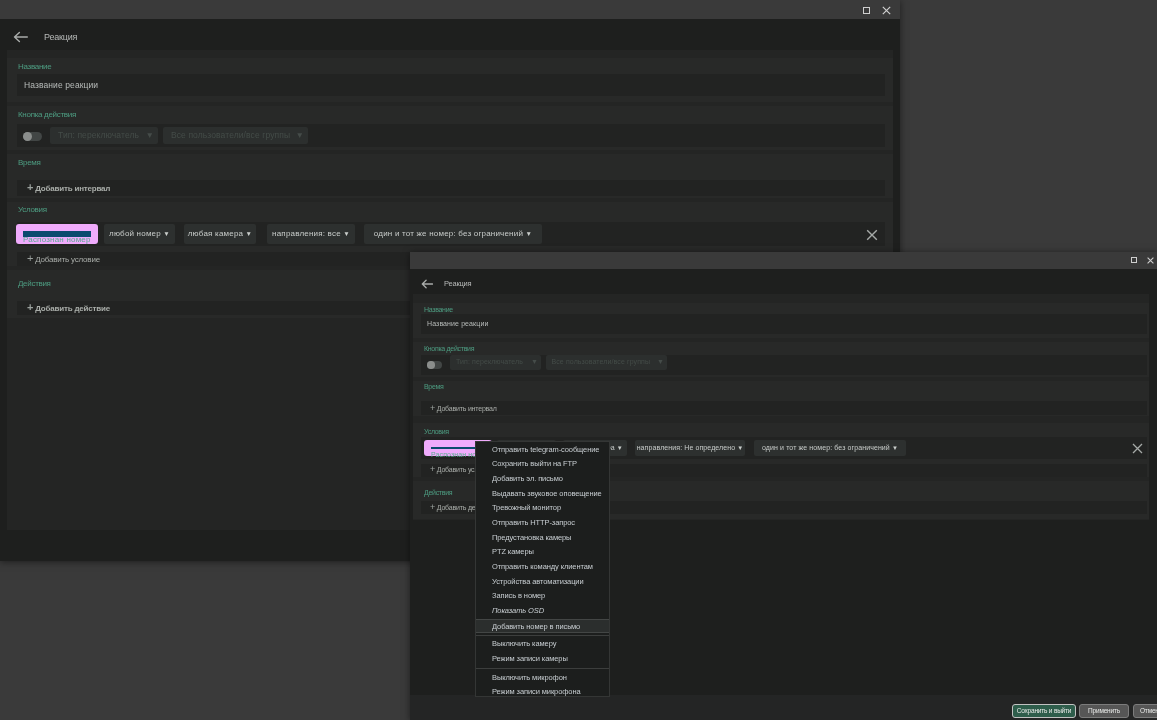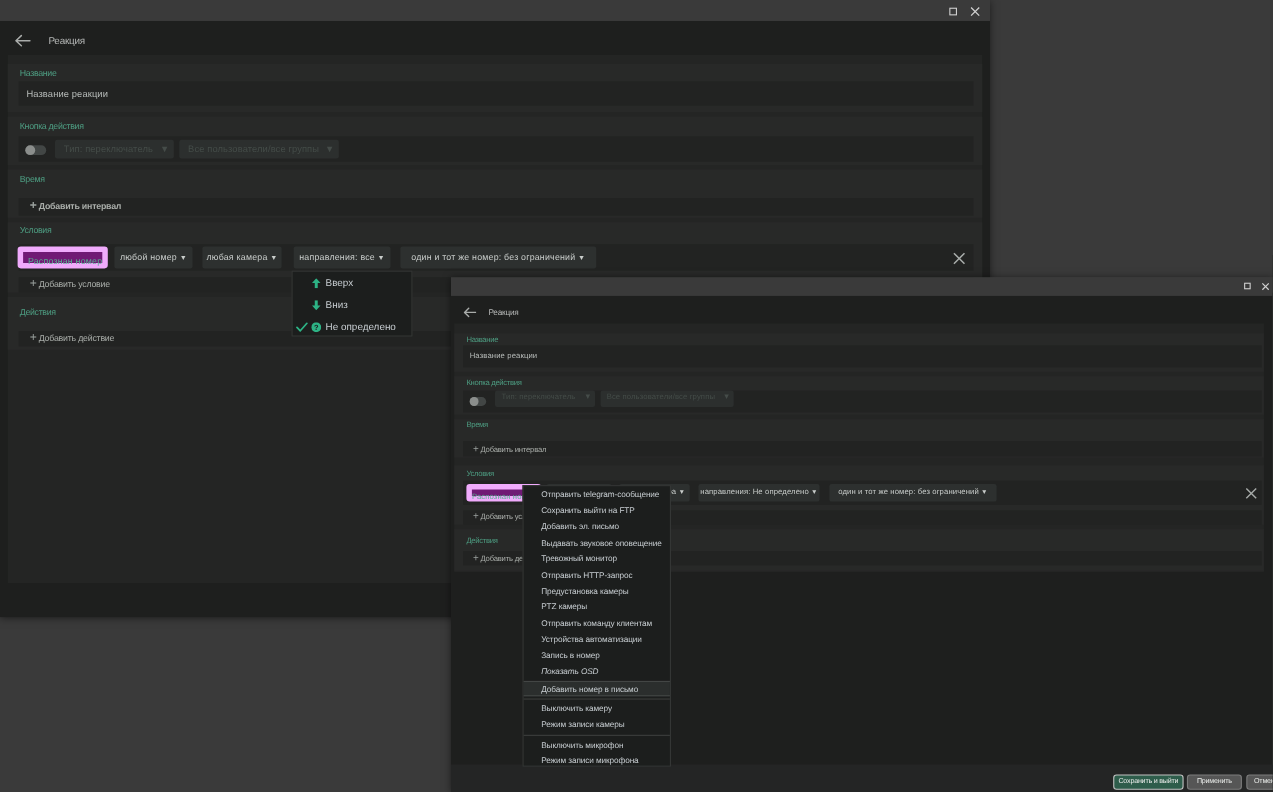--- a/index.html
+++ b/index.html
@@ -11,21 +11,21 @@
 .wc { position:absolute; left:0; right:0; bottom:0; background:#1e1f1e; }
 .panel { position:absolute; background:#242524; }
 .box { position:absolute; background:#282928; }
 .lbl { position:absolute; color:#4d9c81; white-space:nowrap; font-size:8px; letter-spacing:-0.3px; }
 .lbl2 { position:absolute; color:#4d9c81; white-space:nowrap; font-size:7px; letter-spacing:-0.3px; }
 .inp { position:absolute; color:#b8bcba; white-space:nowrap; }
 .row { position:absolute; background:#222322; }
 .dd { position:absolute; background:#2c2f2e; color:#444c48; white-space:nowrap; border-radius:2px; }
 .ddarr { position:absolute; right:7px; top:0; color:#454c49; }
 .chip { position:absolute; background:#2d302f; color:#c9cdcb; white-space:nowrap; border-radius:2px; text-align:center; }
-.chipt { position:absolute; background:#701a75; color:#58ad90; border:5px solid #f0abfc; white-space:nowrap; border-radius:3px; text-align:right; }
+.chipt { position:absolute; background:#0c4a6e; color:#58ad90; border:7px solid #f0abfc; white-space:nowrap; border-radius:3px; text-align:left; }
 .lnk { position:absolute; color:#a9ada9; white-space:nowrap; }
 .plus { color:#9aa09d; }
 .menu { position:absolute; background:#1c1e1d; border:1px solid #343635; z-index:30; }
 .mi { position:absolute; left:0; width:100%; color:#c8ced2; white-space:nowrap; }
 .mi span { position:absolute; }
 </style>
 </head>
 <body>
 
 <div class="win" id="w1" style="left:0; top:0; width:900px; height:561px;">
@@ -77,48 +77,24 @@
       <div class="chip" style="left:357px; top:21.5px; width:178px; height:20px; font-size:8px; letter-spacing:0.2px; line-height:20px;">один и тот же номер: без ограничений <span style="font-size:6.5px;">▼</span></div>
       <svg class="abs" style="left:859px; top:27px;" width="12" height="12" viewBox="0 0 12 12">
           <path d="M1.2 1.2 L10.8 10.8 M10.8 1.2 L1.2 10.8" stroke="#a6aaa8" stroke-width="1.4"></path>
         </svg>
       <div class="lnk" style="left:20px; top:50px; font-size:8px; letter-spacing:-0.2px;"><span class="plus" style="font-size:11px;">+</span> Добавить условие</div>
     </div>
 
     <div class="box" style="left:7px; top:251px; width:886px; height:48px;">
       <div class="lbl" style="left:11px; top:9px;">Действия</div>
       <div class="row" style="left:10px; top:31px; width:868px; height:14px;"></div>
-      <div class="lnk" style="left:20px; top:31px; font-size:8px; letter-spacing:-0.2px;"><span class="plus" style="font-size:11px;">+</span> Добавить действие</div>
-    </div>
-  </div>
-
-  <div class="menu" style="left:265px; top:246px; width:110px; height:60px;">
-    <div class="mi" style="top:0px; height:20px; line-height:20px; font-size:9px;">
-      <svg class="abs" style="left:17px; top:5.5px;" width="9" height="9" viewBox="0 0 10 10">
-          <path d="M5 0 L9.3 4.8 L6.5 4.8 L6.5 10 L3.5 10 L3.5 4.8 L0.7 4.8 Z" fill="#2db385"></path>
-        </svg>
-      <span style="left:30px;">Вверх</span>
-    </div>
-    <div class="mi" style="top:20px; height:20px; line-height:20px; font-size:9px;">
-      <svg class="abs" style="left:17px; top:5.5px;" width="9" height="9" viewBox="0 0 10 10">
-          <path d="M5 10 L9.3 5.2 L6.5 5.2 L6.5 0 L3.5 0 L3.5 5.2 L0.7 5.2 Z" fill="#2db385"></path>
-        </svg>
-      <span style="left:30px;">Вниз</span>
-    </div>
-    <div class="mi" style="top:40px; height:20px; line-height:20px; font-size:9px;">
-      <svg class="abs" style="left:2.5px; top:5.5px;" width="11" height="9" viewBox="0 0 11 9">
-          <path d="M1 4.7 L4 7.7 L10 0.9" stroke="#2db385" stroke-width="1.6" fill="none" stroke-linecap="round" stroke-linejoin="round"></path>
-        </svg>
-      <svg class="abs" style="left:16.5px; top:5.5px;" width="9" height="9" viewBox="0 0 10 10">
-          <circle cx="5" cy="5" r="5" fill="#2db385"></circle>
-          <text x="5" y="8" font-size="7.5" font-family="Liberation Sans" font-weight="bold" fill="#1c1e1d" text-anchor="middle">?</text>
-        </svg>
-      <span style="left:30px;">Не определено</span>
-    </div>
-  </div>
+      <div class="lnk" style="left:20px; top:31px; font-size:8px; letter-spacing:-0.2px;font-weight:bold;"><span class="plus" style="font-size:11px;">+</span> Добавить действие</div>
+    </div>
+  </div>
+
 </div>
 
 <div class="win" id="w2" style="left:410px; top:252px; width:747px; height:468px;">
   <div class="tb" style="height:17px;">
     <div class="abs" style="left:721px; top:5px; width:6px; height:6px; border:1px solid #cfcfcf;"></div>
     <svg class="abs" style="left:737px; top:5px;" width="7" height="7" viewBox="0 0 7 7">
         <path d="M0.6 0.6 L6.4 6.4 M6.4 0.6 L0.6 6.4" stroke="#cfcfcf" stroke-width="1.1"></path>
       </svg>
   </div>
   <div class="wc" style="top:14px;">

